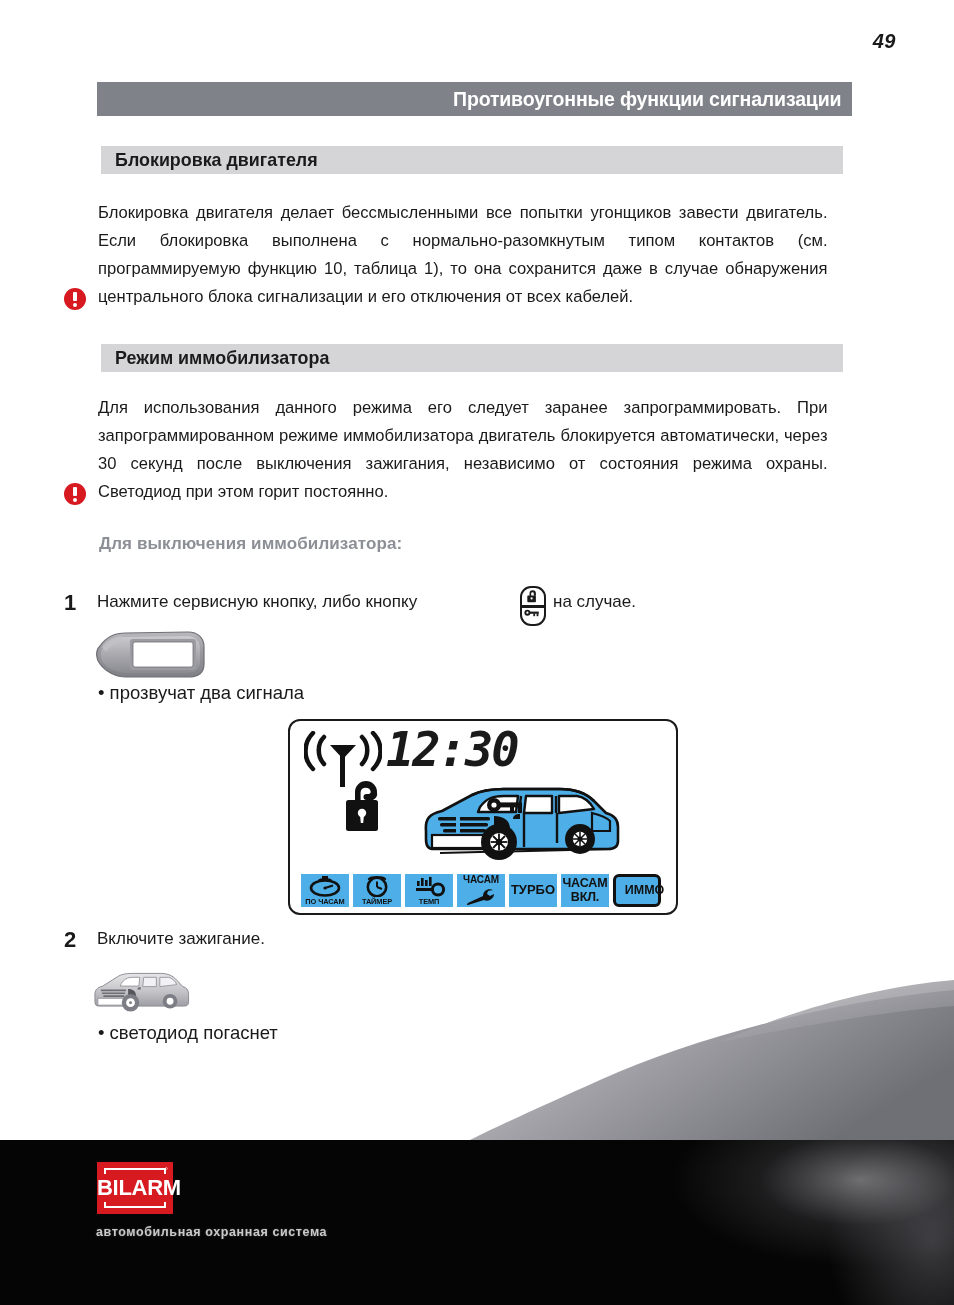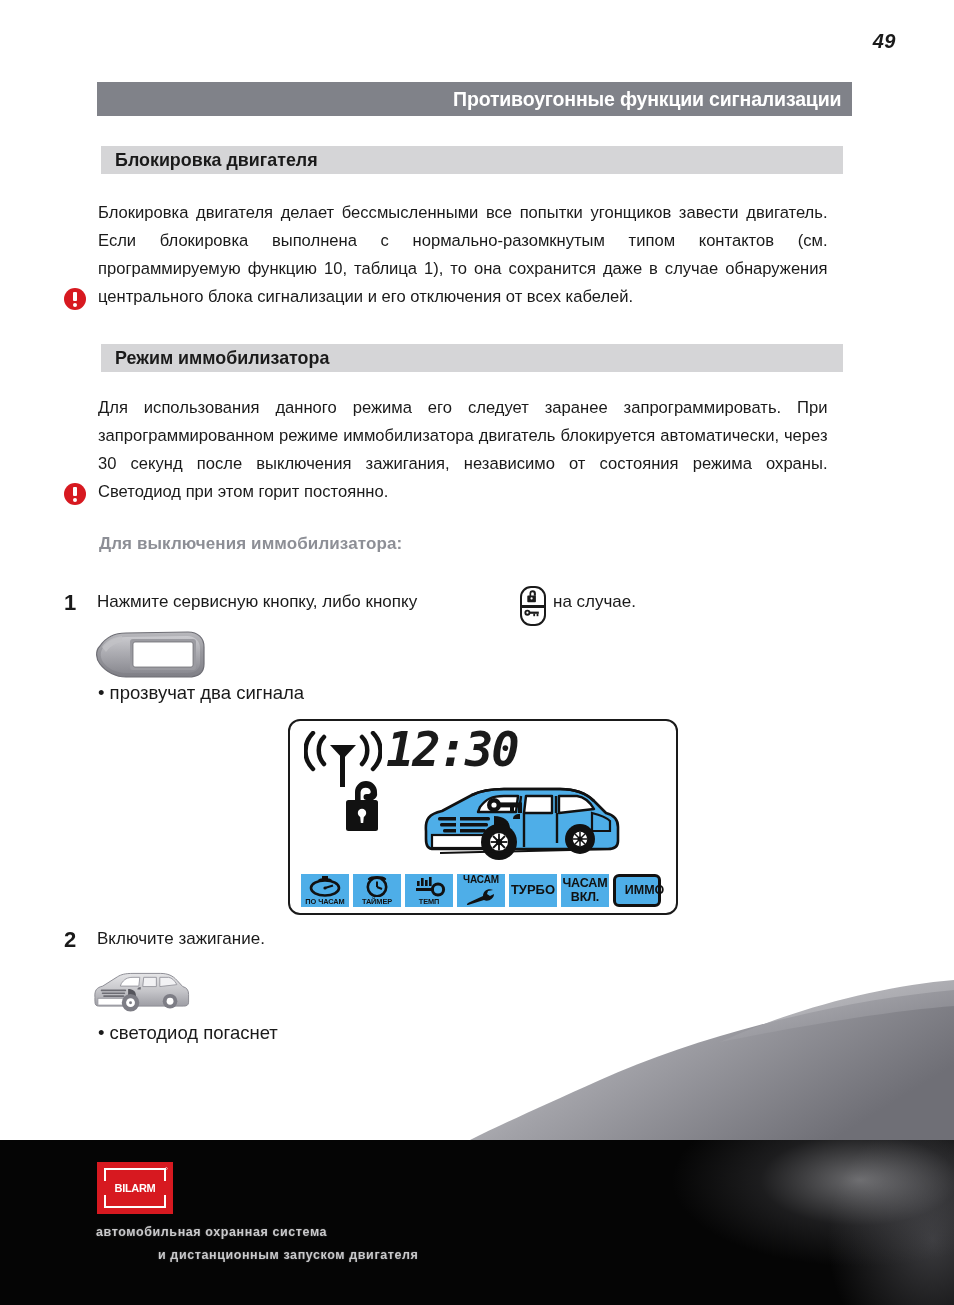--- a/index.html
+++ b/index.html
@@ -310,21 +310,21 @@
     left: 7px; top: 6px;
     right: 7px; bottom: 6px;
     border: 2px solid #ffffff;
   }
   .logo-text {
     position: absolute;
     left: 0; right: 0; top: 50%;
     transform: translateY(-50%);
     text-align: center;
     color: #ffffff;
-    font-size: 11px;
+    font-size: 22px;
     font-weight: bold;
     letter-spacing: -0.3px;
     background: #d71920;
     padding: 1px 0;
   }
   .logo-reg {
     position: absolute;
     right: 5px;
     top: 4px;
     color: #ffffff;
@@ -636,14 +636,13 @@
 </div>
 
 <div class="logo-box">
   <div class="logo-inner"></div>
   <div class="logo-text">BILARM</div>
   <div class="logo-reg">°</div>
 </div>
 
 <div class="footer-lines">
   <div class="l1">автомобильная охранная система</div>
-  <div class="l3">и дистанционным запуском двигателя</div>
 </div>
 
 </body></html>

